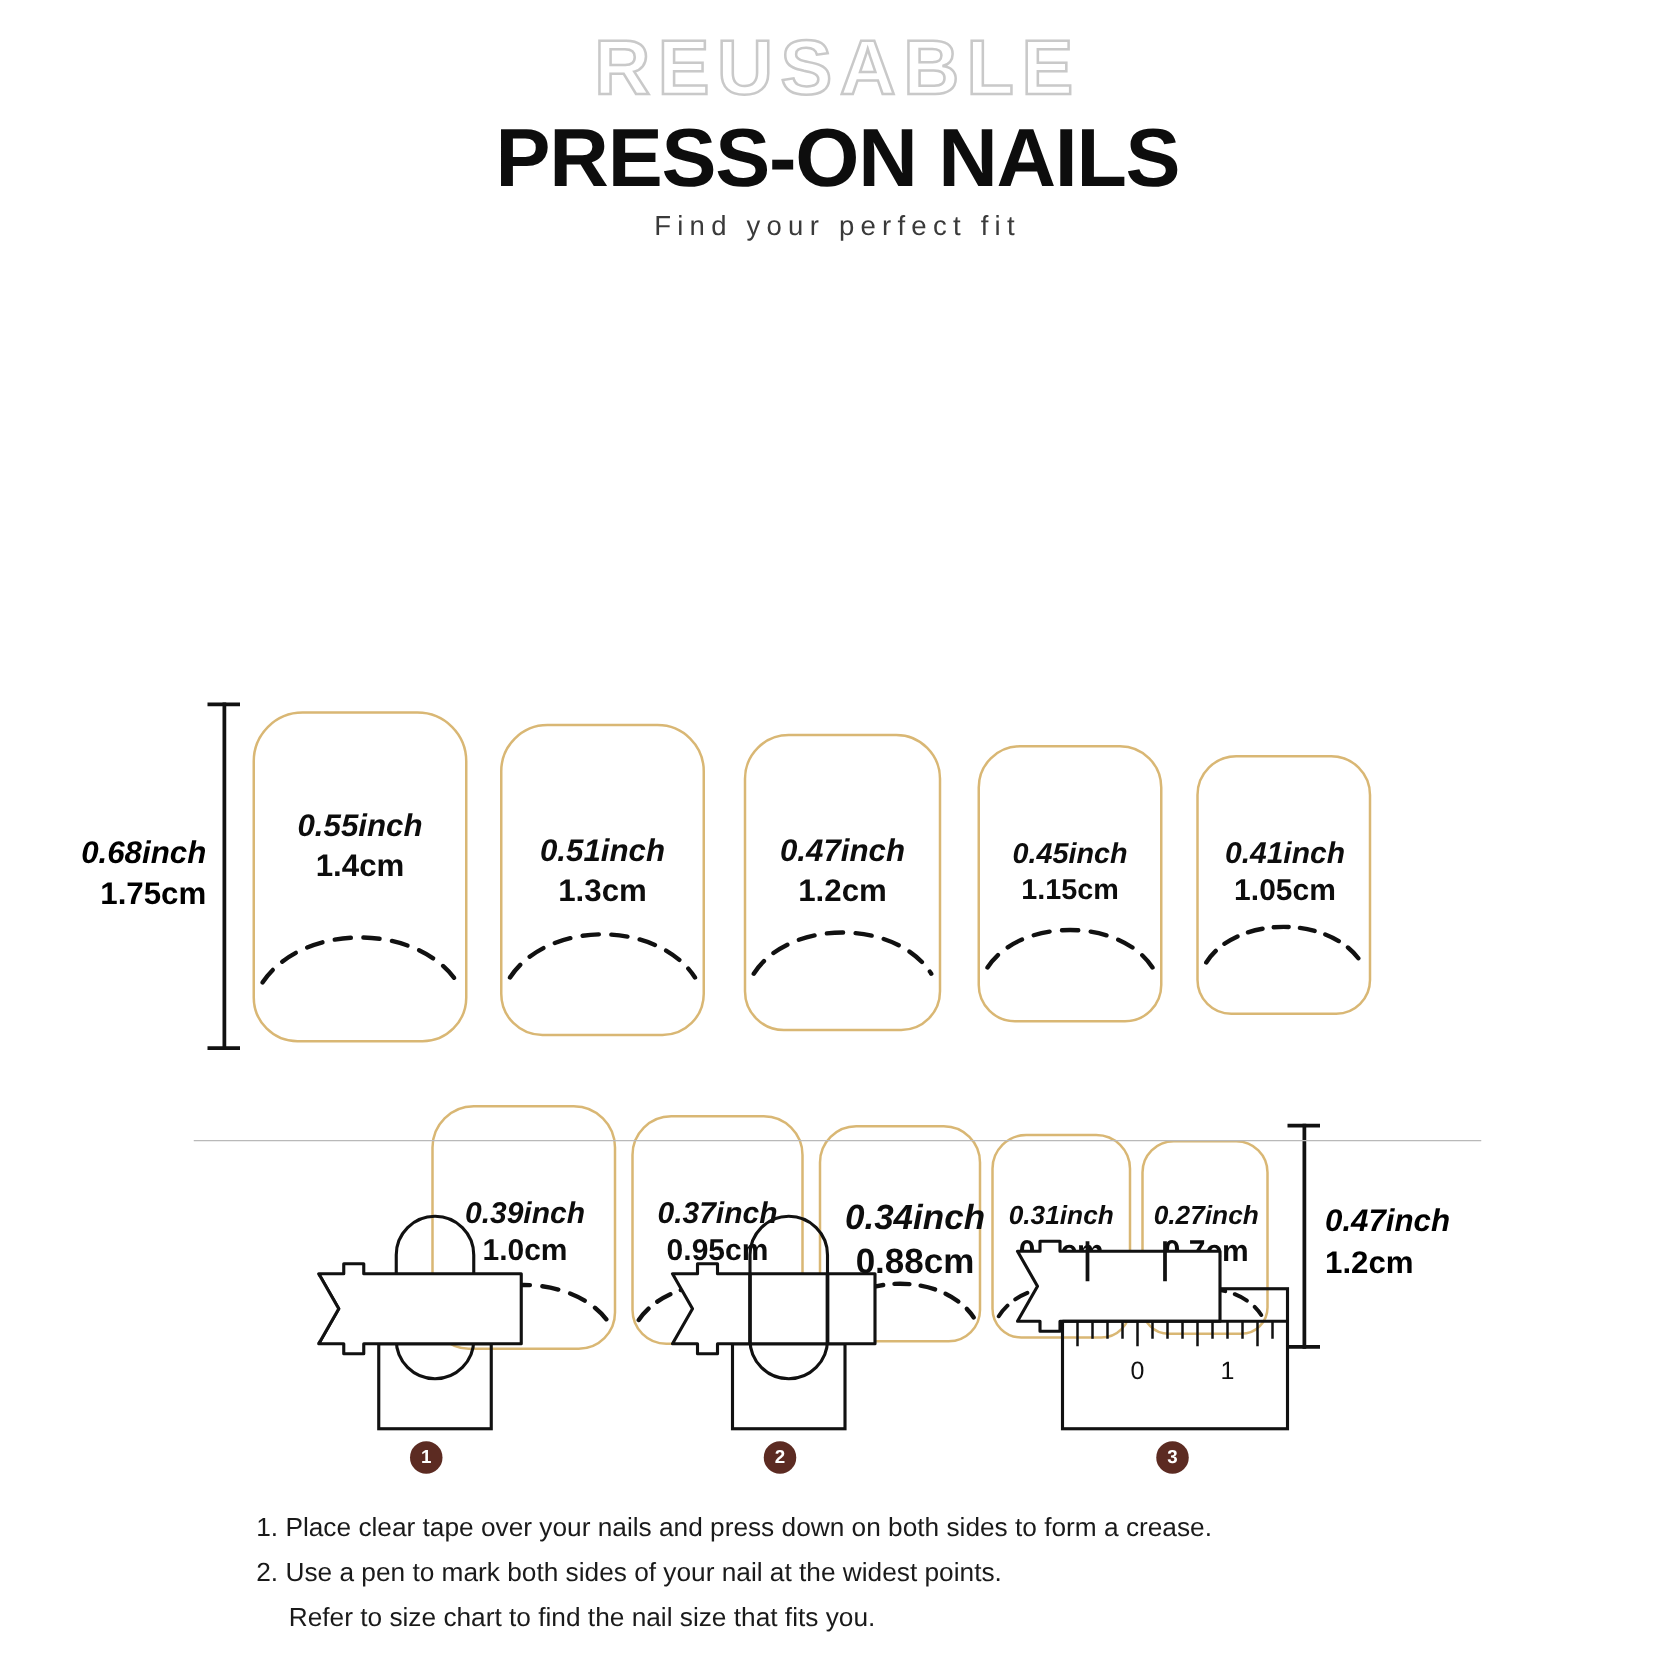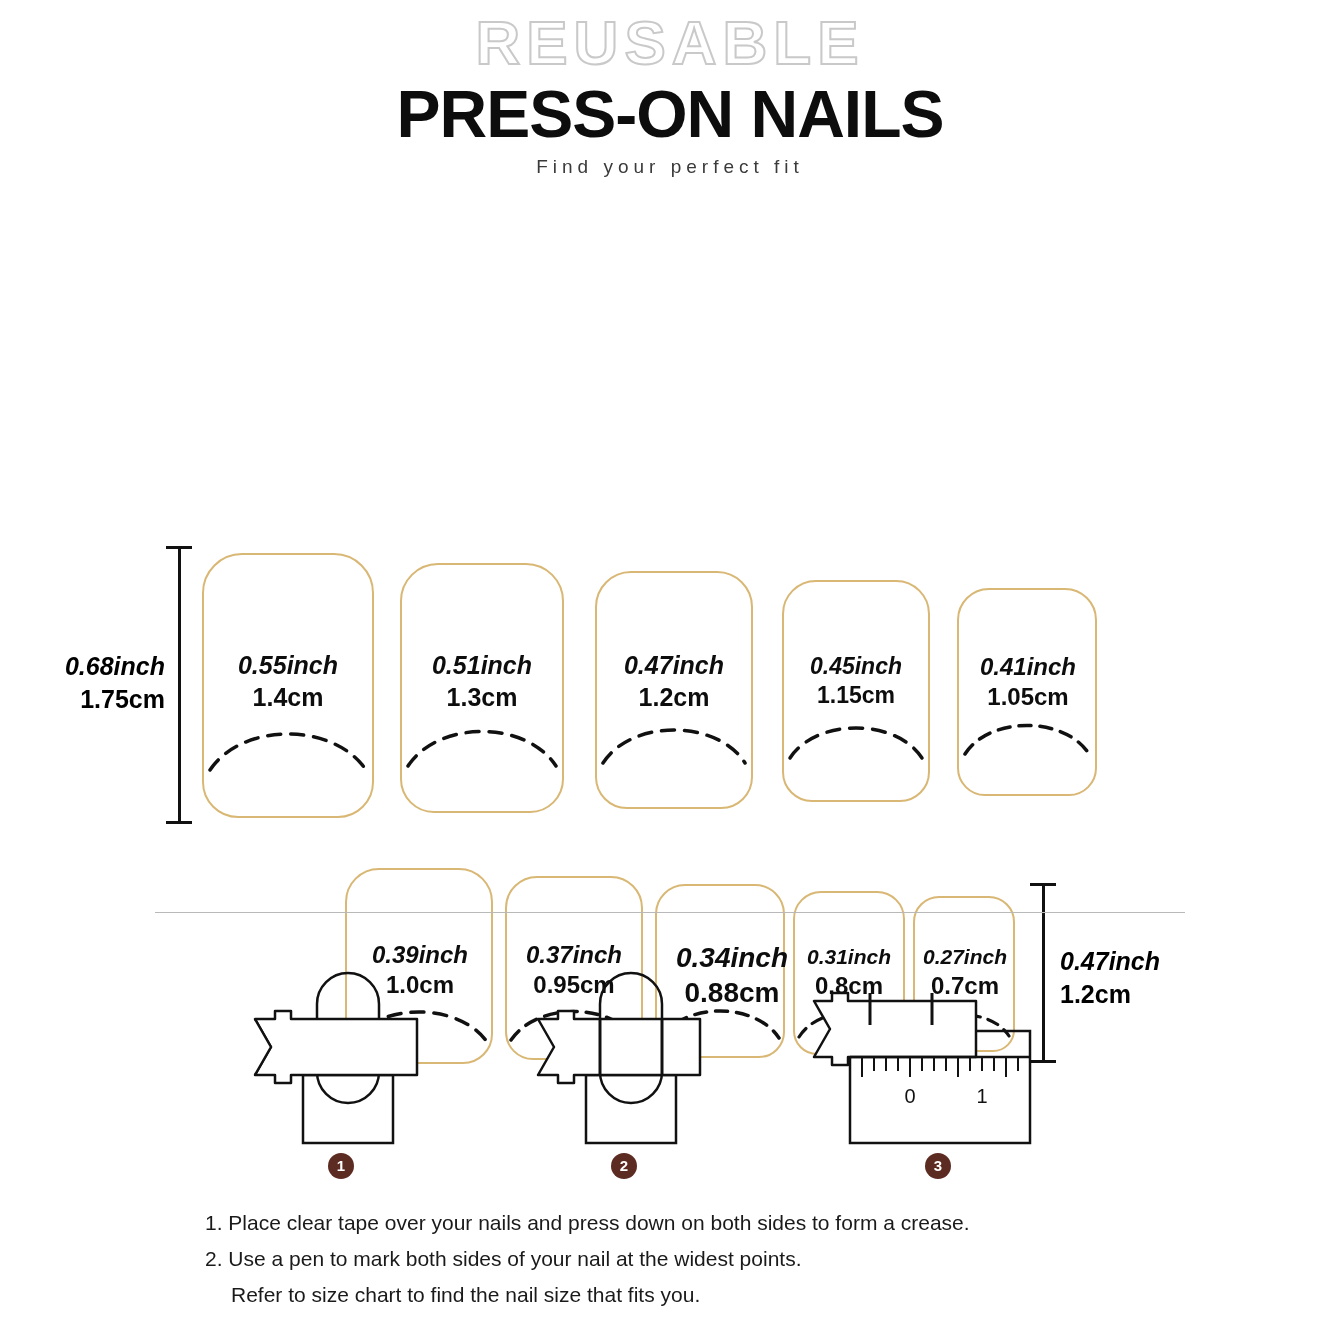--- a/index.html
+++ b/index.html
@@ -12,21 +12,21 @@
     background: #ffffff;
     font-family: "Liberation Sans", sans-serif;
     color: #111111;
     overflow: hidden;
     position: relative;
   }
 
   
   .header {
     text-align: center;
-    padding-top: 10px;
+    padding-top: 22px;
   }
   .title-outline {
     font-family: "Liberation Sans", sans-serif;
     font-size: 62px;
     font-weight: bold;
     letter-spacing: 6px;
     color: #ffffff;
     -webkit-text-stroke: 2px #c9c9c9;
     line-height: 1.05;
     margin: 0;
@@ -41,21 +41,21 @@
     line-height: 1.08;
   }
   .subtitle {
     font-size: 30px;
     letter-spacing: 5px;
     color: #3a3a3a;
     margin-top: 14px;
     font-weight: 400;
   }
   .subtitle2 {
-    font-size: 19px;
+    font-size: 22px;
     letter-spacing: 5px;
     color: #3a3a3a;
     margin-top: 6px;
     font-weight: 400;
   }
 
   
   .chart {
     position: relative;
     margin-top: 40px;
@@ -182,21 +182,21 @@
   <div class="vcap" style="left:166px; top:603px;"></div>
   <div class="meas-label" style="left:20px; top:432px; width:145px; font-size:25px;">
     <span>0.68inch</span>
     <span class="cm">1.75cm</span>
   </div>
 
   <div class="nail" style="left:202px; top:335px; width:172px; height:265px; border-radius:40px 40px 36px 36px;"></div>
   <svg class="smile" style="left:202px; top:490px; width:172px; height:80px;" viewBox="0 0 172 80">
     <path d="M8 62 C 40 14, 132 14, 164 62" fill="none" stroke="#111" stroke-width="3.5" stroke-dasharray="13 10" stroke-linecap="round"></path>
   </svg>
-  <div class="nail-label" style="left:202px; top:432px; width:172px; font-size:25px;">
+  <div class="nail-label" style="left:202px; top:412px; width:172px; font-size:25px;">
     <span>0.55inch</span>
     <span class="cm">1.4cm</span>
   </div>
 
   <div class="nail" style="left:400px; top:345px; width:164px; height:250px; border-radius:38px 38px 34px 34px;"></div>
   <svg class="smile" style="left:400px; top:488px; width:164px; height:78px;" viewBox="0 0 164 78">
     <path d="M8 60 C 38 14, 126 14, 156 60" fill="none" stroke="#111" stroke-width="3.5" stroke-dasharray="13 10" stroke-linecap="round"></path>
   </svg>
   <div class="nail-label" style="left:398px; top:432px; width:168px; font-size:25px;">
     <span>0.51inch</span>

